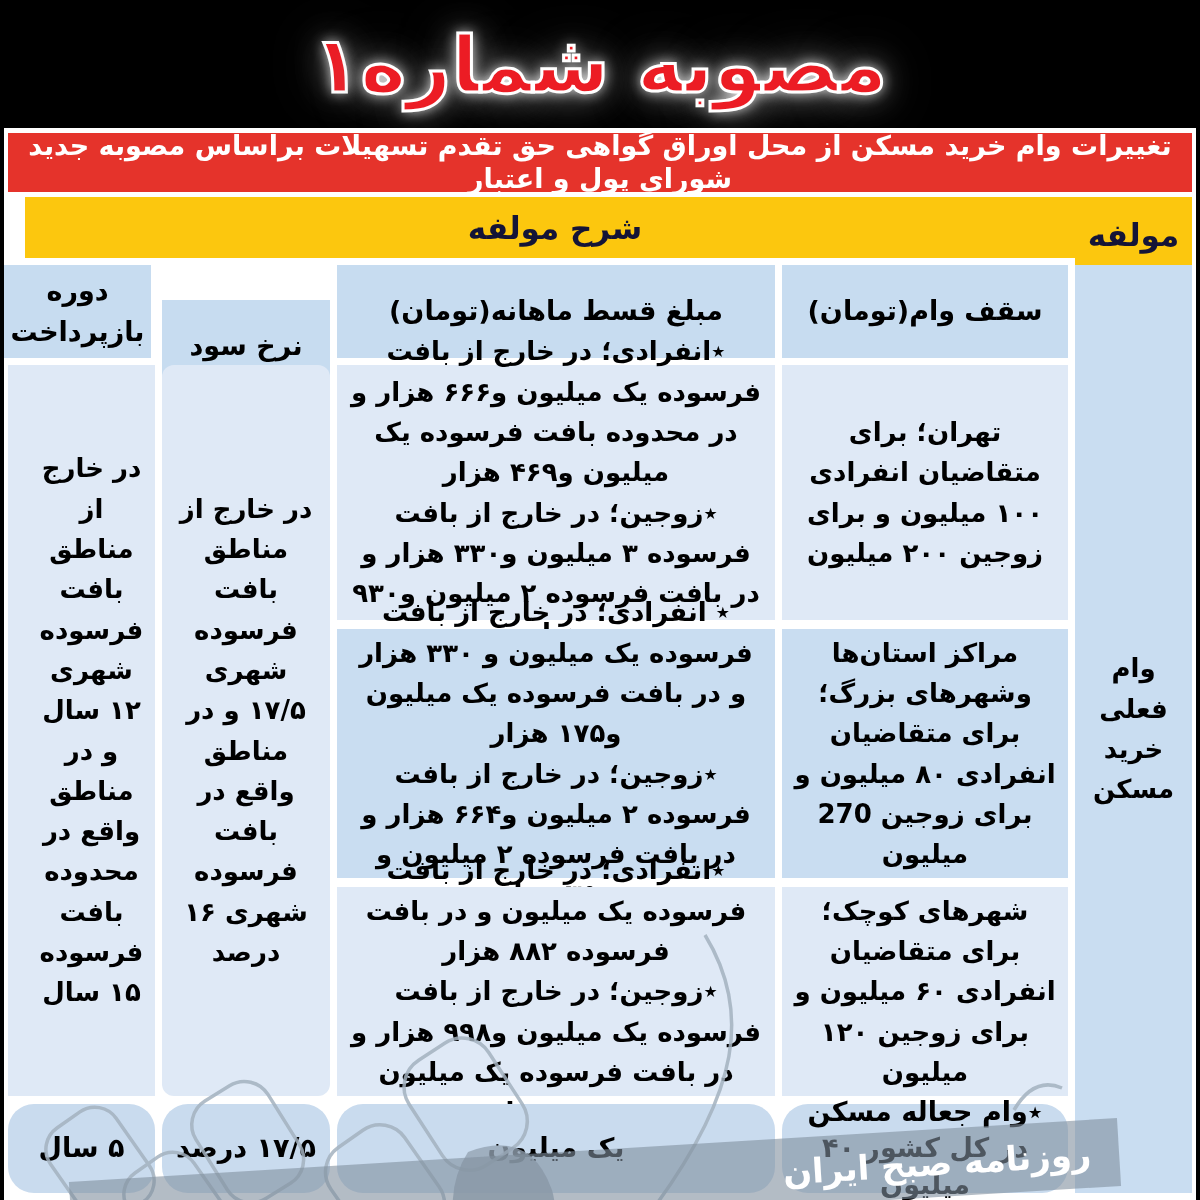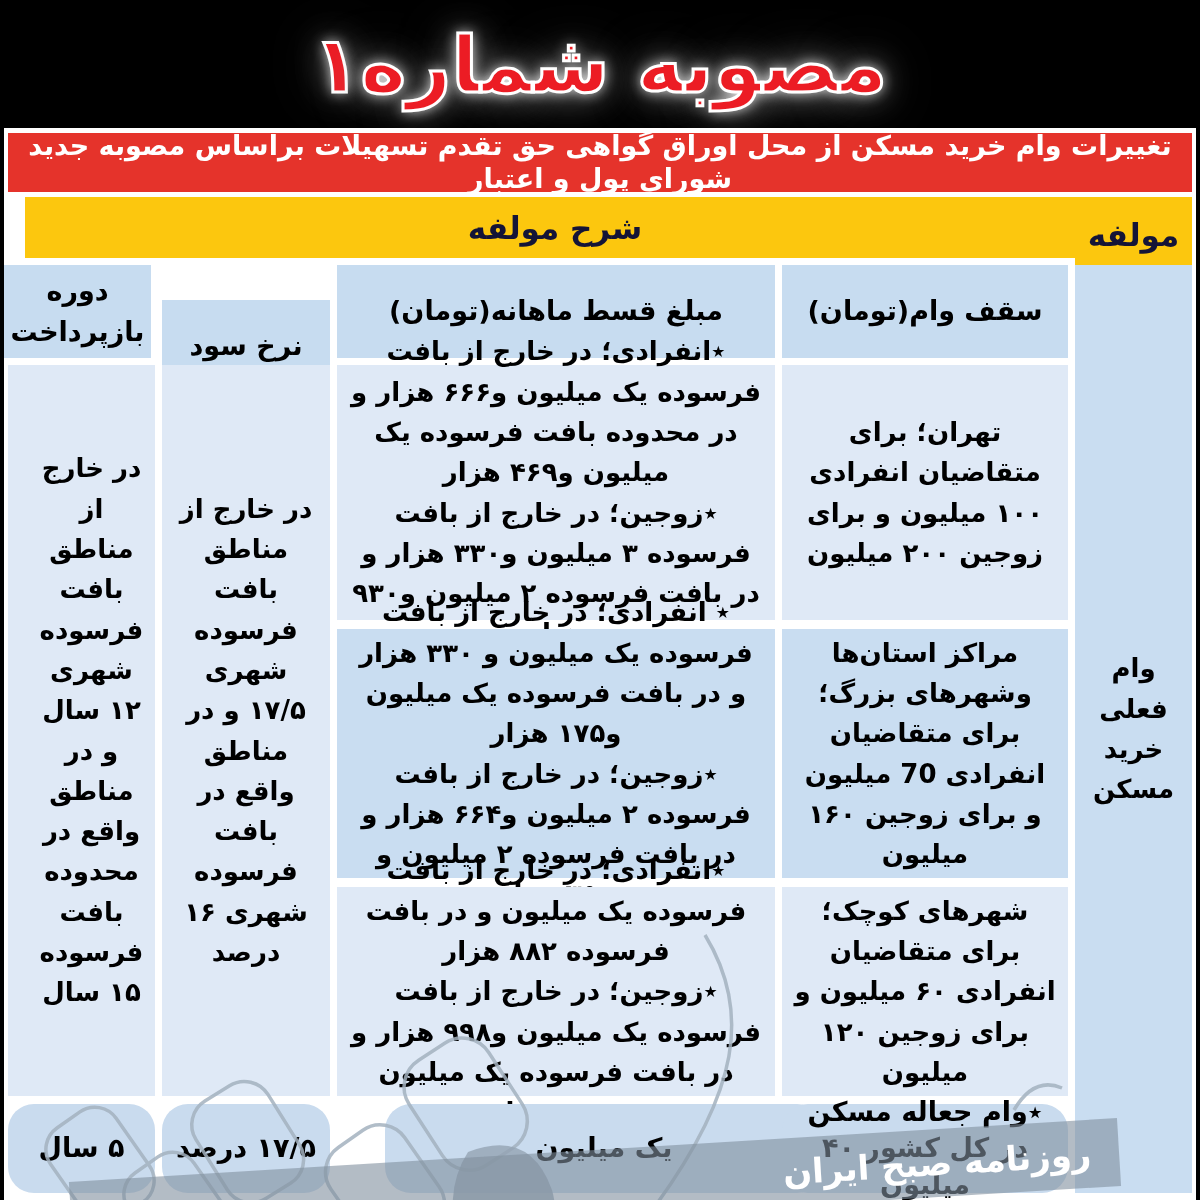--- a/index.html
+++ b/index.html
@@ -59,37 +59,37 @@
   <div class="cell yellow" style="left:1075px;top:197px;width:117px;height:75px;">مولفه</div>
 
   <div class="cell colhead" style="left:4px;top:265px;width:147px;height:93px;">دوره بازپرداخت</div>
   <div class="cell colhead" style="left:162px;top:265px;width:168px;height:93px;margin-top:35px;">نرخ سود</div>
   <div class="cell colhead" style="left:337px;top:265px;width:438px;height:93px;">مبلغ قسط ماهانه(تومان)</div>
   <div class="cell colhead" style="left:782px;top:265px;width:286px;height:93px;">سقف وام(تومان)</div>
 
   <div class="cell blue-mid body-cell" style="left:1075px;top:265px;width:117px;height:928px;">وام فعلی خرید مسکن</div>
 
   <div class="cell blue-light body-cell" style="left:8px;top:365px;width:147px;height:731px;padding-left:32px;">در خارج از مناطق بافت فرسوده شهری ۱۲ سال و در مناطق واقع در محدوده بافت فرسوده ۱۵ سال</div>
-  <div class="cell blue-light body-cell" style="left:162px;top:365px;width:168px;height:731px;">در خارج از مناطق بافت فرسوده شهری ۱۷/۵ و در مناطق واقع در بافت فرسوده شهری ۱۶ درصد</div>
+  <div class="cell blue-light body-cell" style="left:162px;top:365px;width:168px;height:731px;border-radius:12px;">در خارج از مناطق بافت فرسوده شهری ۱۷/۵ و در مناطق واقع در بافت فرسوده شهری ۱۶ درصد</div>
 
   <div class="cell blue-light body-cell pre" style="left:337px;top:365px;width:438px;height:255px;">٭انفرادی؛ در خارج از بافت فرسوده یک میلیون و۶۶۶ هزار و در محدوده بافت فرسوده یک میلیون و۴۶۹ هزار
 ٭زوجین؛ در خارج از بافت فرسوده ۳ میلیون و۳۳۰ هزار و در بافت فرسوده ۲ میلیون و۹۳۰ هزار</div>
   <div class="cell blue-light body-cell" style="left:782px;top:365px;width:286px;height:255px;">تهران؛ برای متقاضیان انفرادی ۱۰۰ میلیون و برای زوجین ۲۰۰ میلیون</div>
 
   <div class="cell blue-mid body-cell pre" style="left:337px;top:629px;width:438px;height:249px;">٭ انفرادی؛ در خارج از بافت فرسوده یک میلیون و ۳۳۰ هزار و در بافت فرسوده یک میلیون و۱۷۵ هزار
 ٭زوجین؛ در خارج از بافت فرسوده ۲ میلیون و۶۶۴ هزار و در بافت فرسوده ۲ میلیون و ۳۵۰ هزار</div>
-  <div class="cell blue-mid body-cell" style="left:782px;top:629px;width:286px;height:249px;">مراکز استان‌ها وشهرهای بزرگ؛ برای متقاضیان انفرادی 70 میلیون و برای زوجین ۱۶۰ میلیون</div>
+  <div class="cell blue-mid body-cell" style="left:782px;top:629px;width:286px;height:249px;">مراکز استان‌ها وشهرهای بزرگ؛ برای متقاضیان انفرادی ۸۰ میلیون و برای زوجین 270 میلیون</div>
 
   <div class="cell blue-light body-cell pre" style="left:337px;top:887px;width:438px;height:209px;">٭انفرادی؛ در خارج از بافت فرسوده یک میلیون و در بافت فرسوده ۸۸۲ هزار
 ٭زوجین؛ در خارج از بافت فرسوده یک میلیون و۹۹۸ هزار و در بافت فرسوده یک میلیون و۷۶۰ هزار</div>
   <div class="cell blue-light body-cell" style="left:782px;top:887px;width:286px;height:209px;">شهرهای کوچک؛ برای متقاضیان انفرادی ۶۰ میلیون و برای زوجین ۱۲۰ میلیون</div>
 
   <div class="cell blue-bottom small-cell" style="left:8px;top:1104px;width:147px;height:89px;">۵ سال</div>
   <div class="cell blue-bottom small-cell" style="left:162px;top:1104px;width:168px;height:89px;">۱۷/۵ درصد</div>
-  <div class="cell blue-bottom small-cell" style="left:337px;top:1104px;width:438px;height:89px;margin-left:48px;">یک میلیون</div>
+  <div class="cell blue-bottom small-cell" style="left:337px;top:1104px;width:438px;height:89px;">یک میلیون</div>
   <div class="cell blue-bottom small-cell" style="left:782px;top:1104px;width:286px;height:89px;">٭وام جعاله مسکن در کل کشور ۴۰ میلیون</div>
 
   <svg class="wm wm-svg" viewBox="0 0 1200 1200">
     <g fill="none" stroke="#a3b1bf" stroke-width="3.5" opacity="0.85">
       <rect x="60" y="1110" width="80" height="110" rx="26" transform="rotate(-35 100 1165)"></rect>
       <rect x="138" y="1155" width="80" height="110" rx="26" transform="rotate(-35 178 1210)"></rect>
       <rect x="205" y="1085" width="85" height="115" rx="28" transform="rotate(-32 247 1142)"></rect>
       <rect x="340" y="1128" width="90" height="120" rx="30" transform="rotate(-35 385 1188)"></rect>
       <rect x="418" y="1042" width="95" height="125" rx="32" transform="rotate(-33 465 1104)"></rect>
       <path d="M705 935 C 752 1012 738 1092 656 1205"></path>

